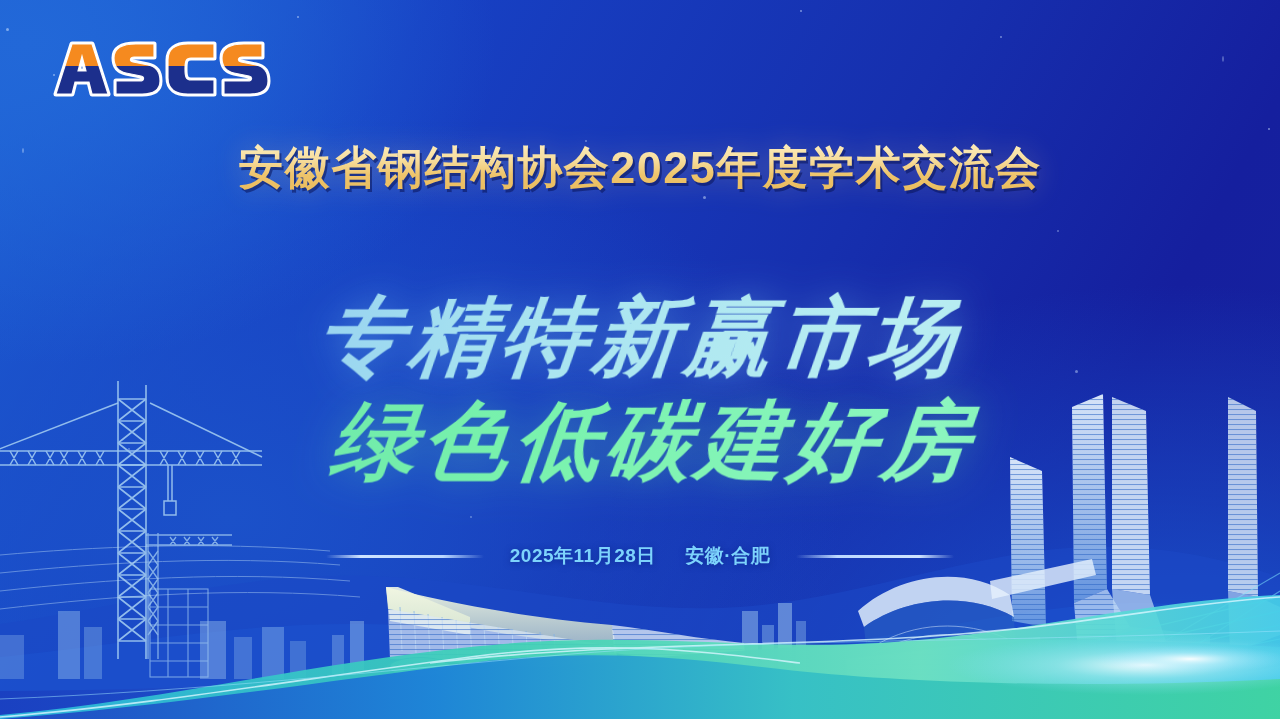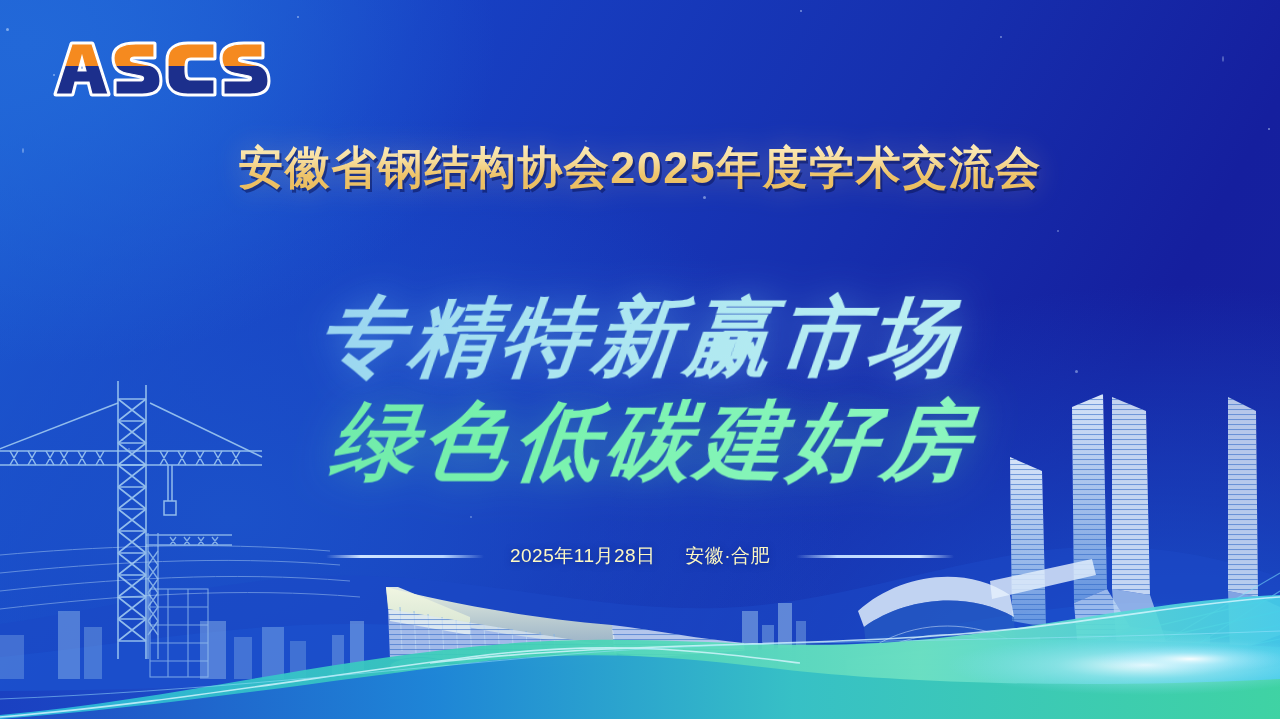--- a/index.html
+++ b/index.html
@@ -114,23 +114,23 @@
     gap: 26px;
   }
   .rule {
     height: 3px;
     width: 158px;
     border-radius: 3px;
   }
   .rule-left  { background: linear-gradient(90deg, rgba(170,210,255,0) 0%, #cfe4ff 22%, #bcd8ff 74%, rgba(170,210,255,0) 100%); }
   .rule-right { background: linear-gradient(90deg, rgba(170,210,255,0) 0%, #bcd8ff 26%, #cfe4ff 78%, rgba(170,210,255,0) 100%); }
   .date-text {
-    color: #fef9c3;
+    color: #7dd3fc;
     font-size: 19px;
-    font-weight: normal;
+    font-weight: bold;
     letter-spacing: .5px;
     white-space: nowrap;
     text-shadow: 0 1px 6px rgba(10,30,120,0.6);
   }
   .date-text .sep { display: inline-block; width: 18px; }
 </style>
 </head>
 <body>
 
 <div id="stage">

